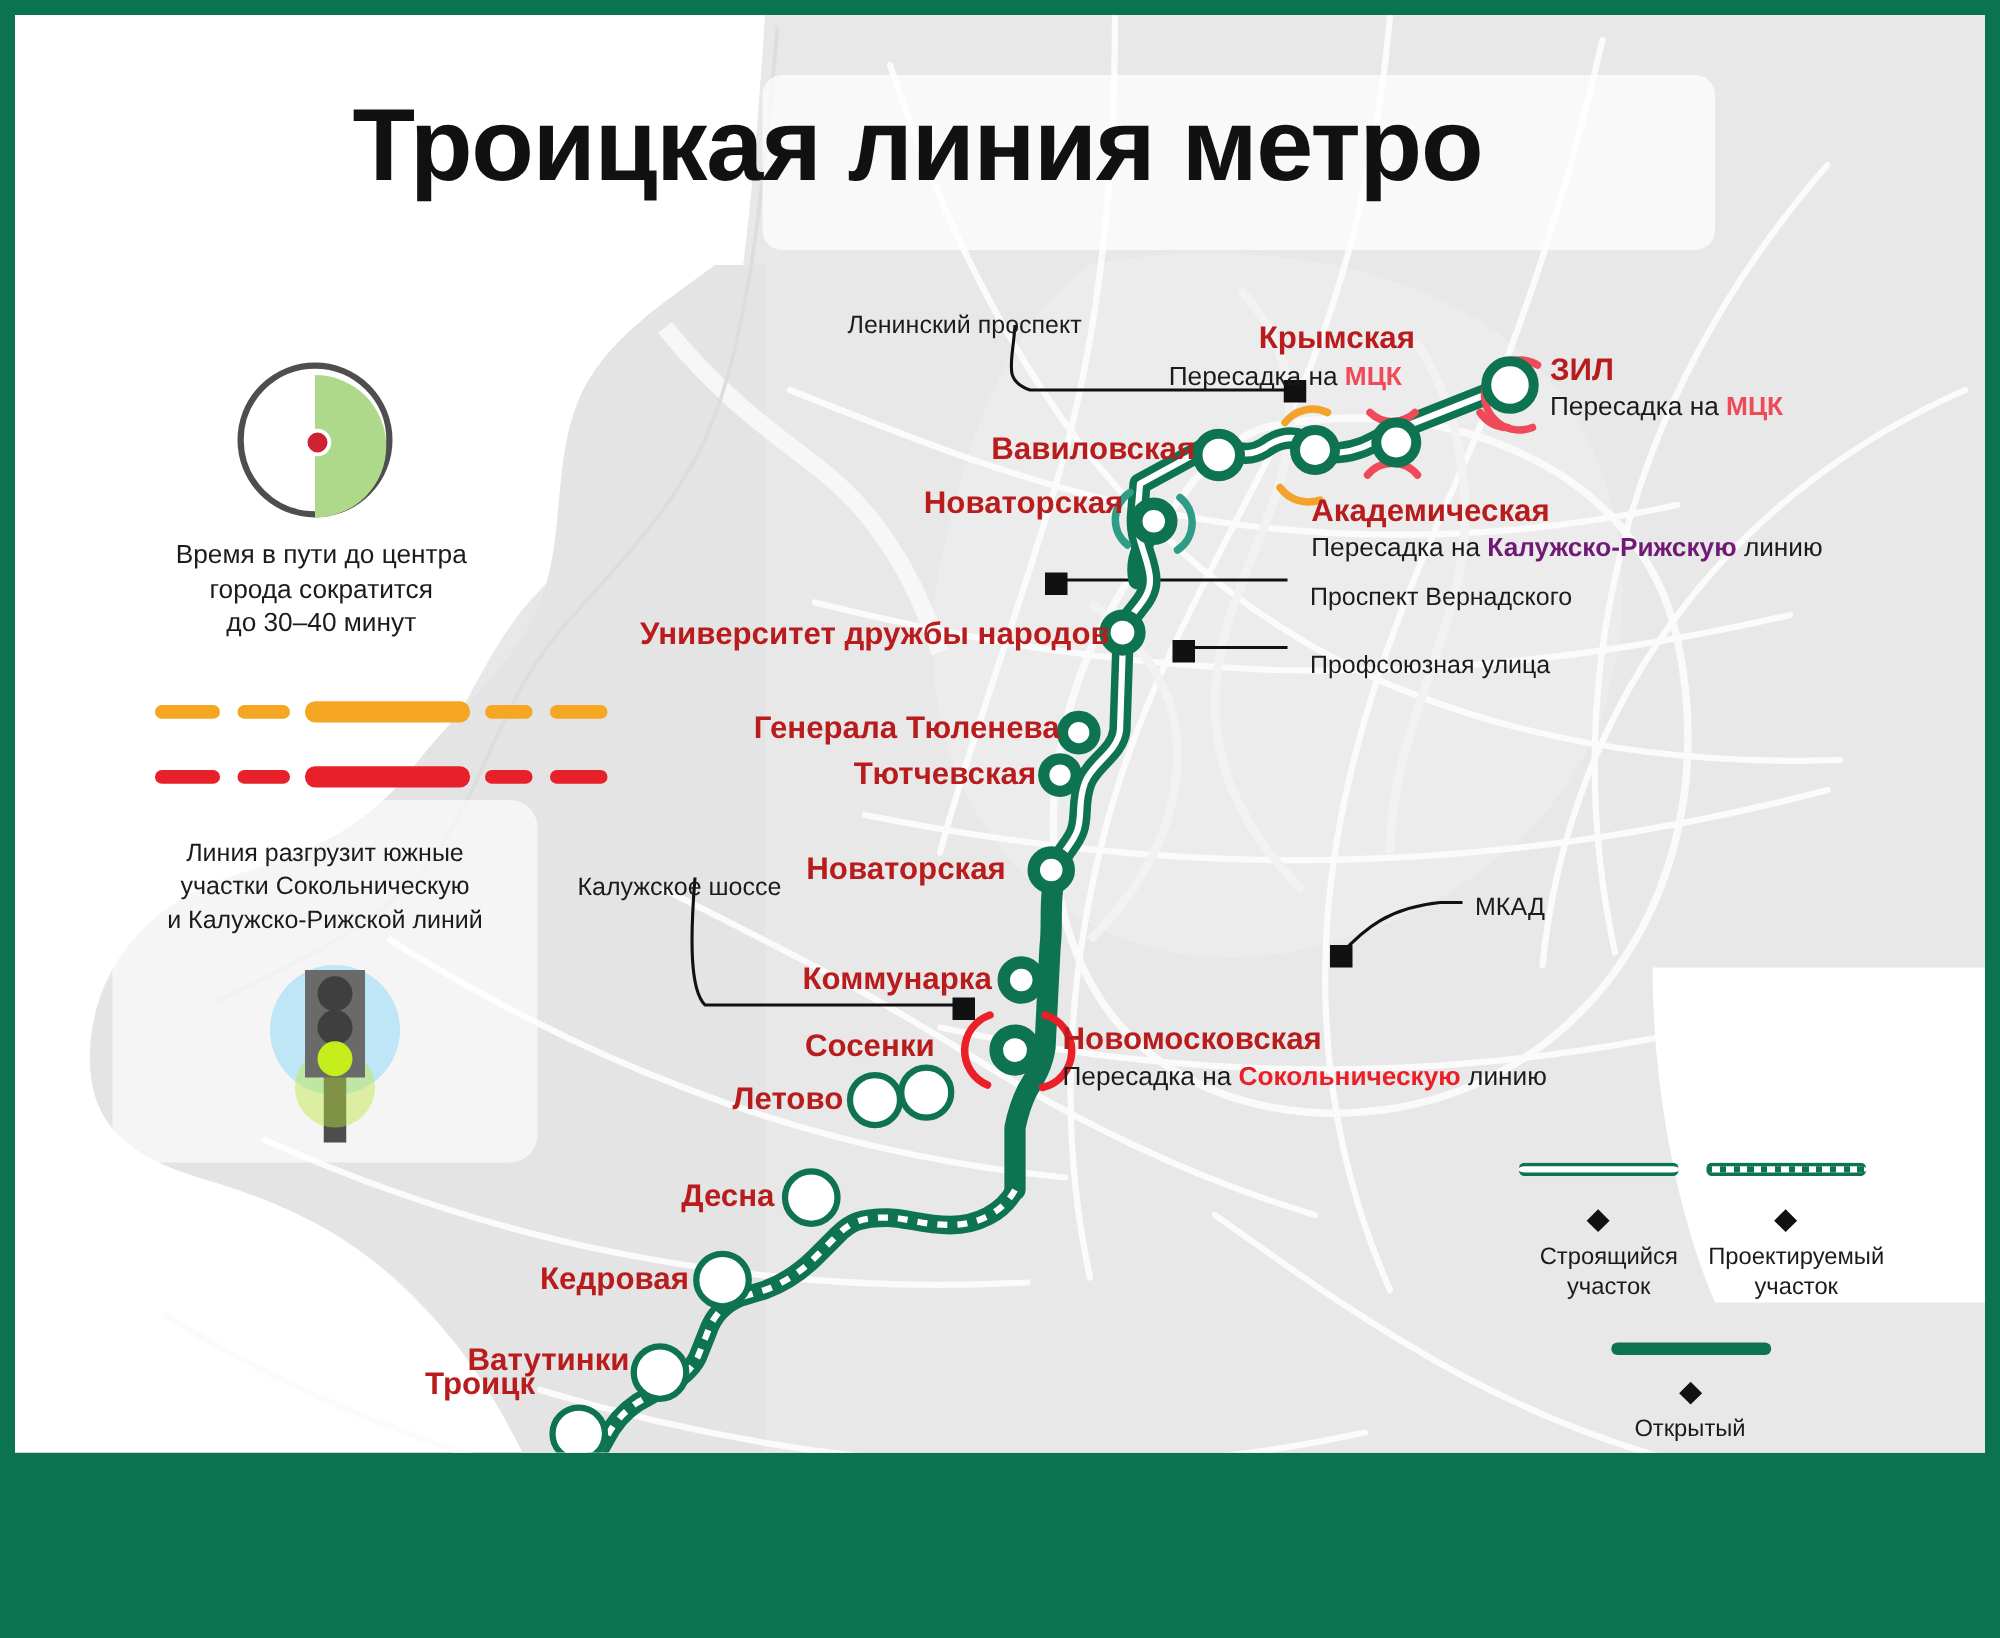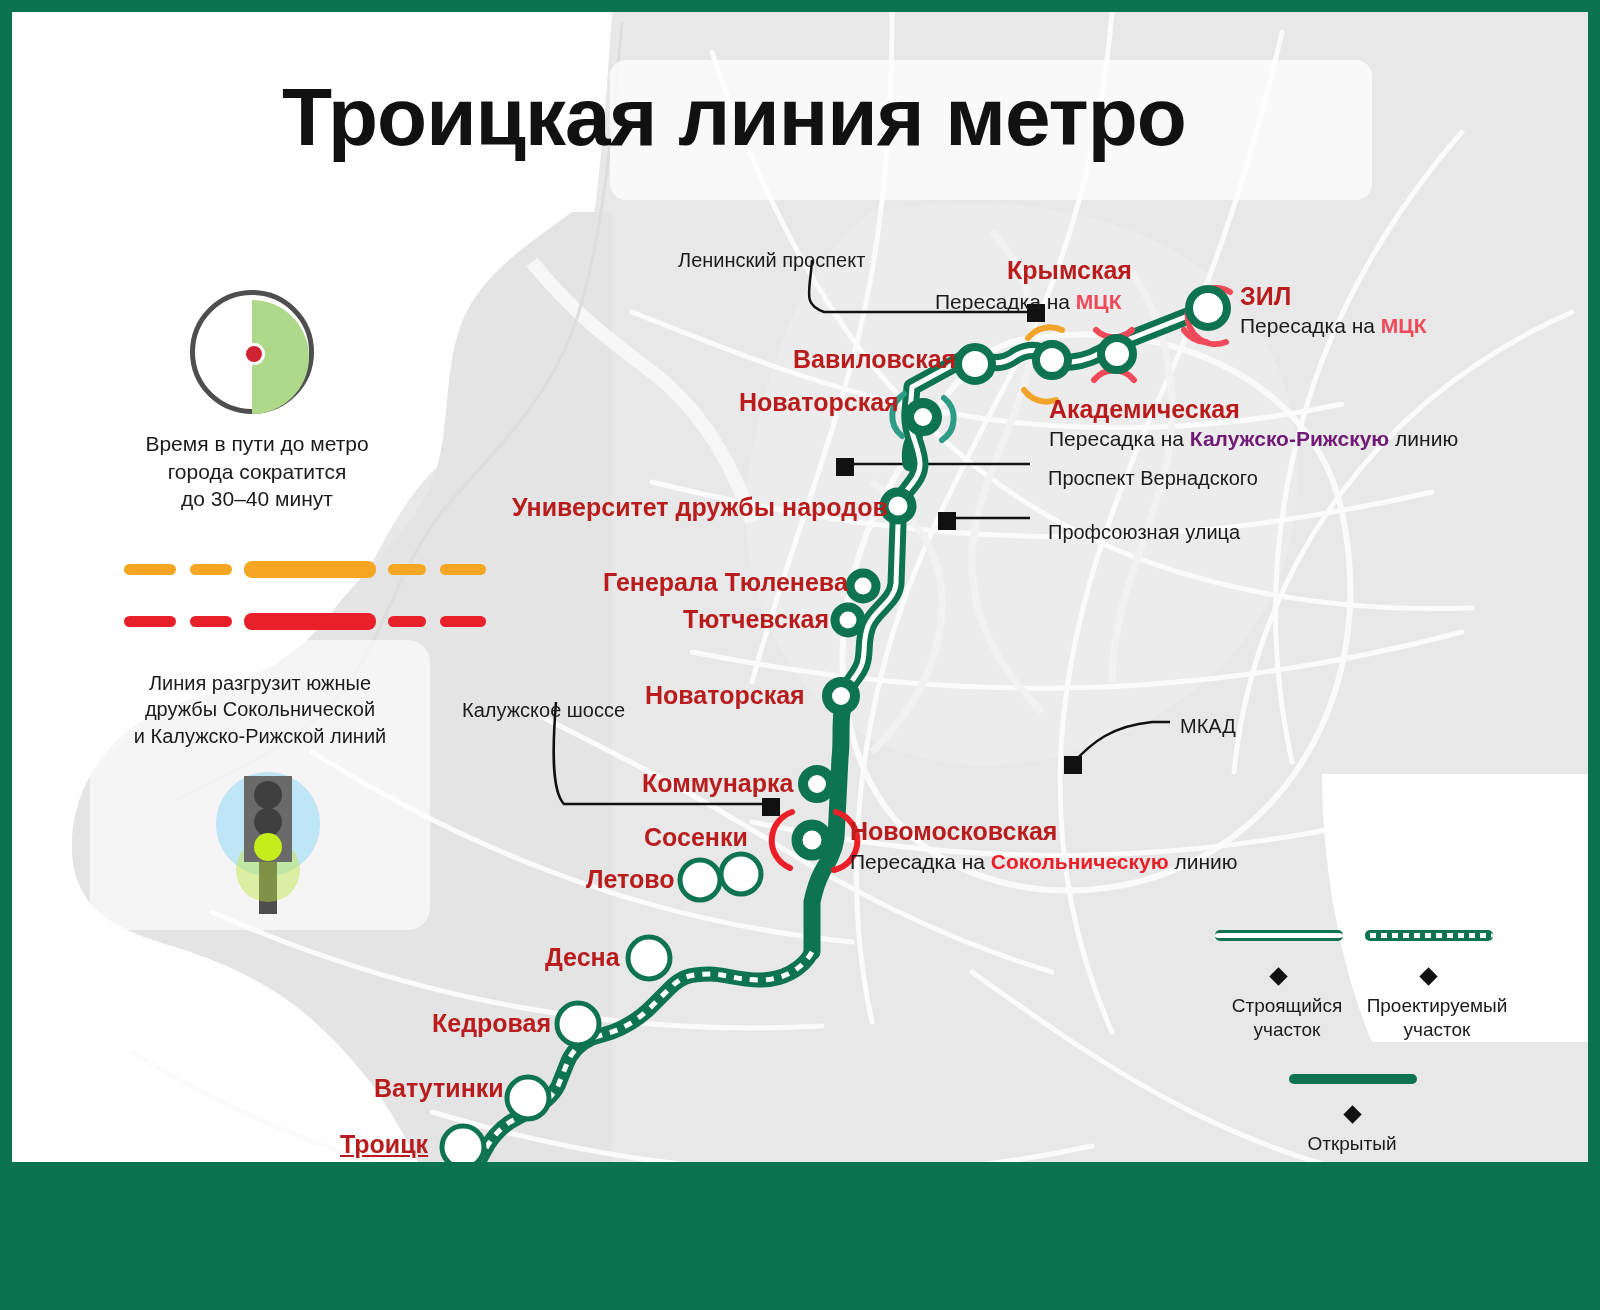--- a/index.html
+++ b/index.html
@@ -239,21 +239,21 @@
     <div id="title-panel"></div>
     <div id="page-title">Троицкая линия метро</div>
 
     <div id="card-top" class="info-card"></div>
 
     <div id="speed-circle">
       <div id="speed-wedge"></div>
       <div id="speed-dot"></div>
     </div>
     <div id="speed-text">
-      <div>Время в пути до метро</div>
+      <div>Время в пути до центра</div>
       <div>города сократится</div>
       <div>до 30–40 минут</div>
     </div>
 
     <div>
       <div class="seg" style="left:112px; top:552px; width:52px; background:#f5a623;"></div>
       <div class="seg" style="left:178px; top:552px; width:42px; background:#f5a623;"></div>
       <div class="seg" style="left:232px; top:549px; width:132px; height:17px; border-radius:8px; background:#f5a623;"></div>
       <div class="seg" style="left:376px; top:552px; width:38px; background:#f5a623;"></div>
       <div class="seg" style="left:428px; top:552px; width:46px; background:#f5a623;"></div>
@@ -262,21 +262,21 @@
       <div class="seg" style="left:112px; top:604px; width:52px; background:#e8202a;"></div>
       <div class="seg" style="left:178px; top:604px; width:42px; background:#e8202a;"></div>
       <div class="seg" style="left:232px; top:601px; width:132px; height:17px; border-radius:8px; background:#e8202a;"></div>
       <div class="seg" style="left:376px; top:604px; width:38px; background:#e8202a;"></div>
       <div class="seg" style="left:428px; top:604px; width:46px; background:#e8202a;"></div>
     </div>
 
     <div id="card-bottom" class="info-card"></div>
     <div id="relieve-text">
       <div>Линия разгрузит южные</div>
-      <div>дружбы Сокольнической</div>
+      <div>участки Сокольническую</div>
       <div>и Калужско-Рижской линий</div>
     </div>
     <div id="traffic-light">
       <div id="tl-halo"></div>
       <div id="tl-pole"></div>
       <div id="tl-grn-glow"></div>
       <div id="tl-box">
         <div class="tl-lamp" id="tl-red"></div>
         <div class="tl-lamp" id="tl-yel"></div>
         <div class="tl-lamp" id="tl-grn"></div>
@@ -466,21 +466,21 @@
     <div class="lbl st-name" style="left:632px; top:811px;">Сосенки</div>
 
     <div class="lbl st-name" style="left:574px; top:853px;">Летово</div>
 
     <div class="lbl st-name" style="left:533px; top:931px;">Десна</div>
 
     <div class="lbl st-name" style="left:420px; top:997px;">Кедровая</div>
 
     <div class="lbl st-name" style="left:362px; top:1062px;">Ватутинки</div>
 
-    <div class="lbl st-name" style="left:328px; top:1118px;text-decoration:underline;">Троицк</div>
+    <div class="lbl st-name" style="left:328px; top:1081px;">Троицк</div>
 
     <div class="lbl poi" style="left:666px; top:237px;">Ленинский проспект</div>
     <div class="lbl poi" style="left:1036px; top:455px;">Проспект Вернадского</div>
     <div class="lbl poi" style="left:1036px; top:509px;">Профсоюзная улица</div>
     <div class="lbl poi" style="left:450px; top:687px;">Калужское шоссе</div>
     <div class="lbl poi" style="left:1168px; top:703px;">МКАД</div>
 
     <div id="legend">
 
       <div class="lg-bar solid-thin" style="left:18px; top:18px; width:128px;"></div>

